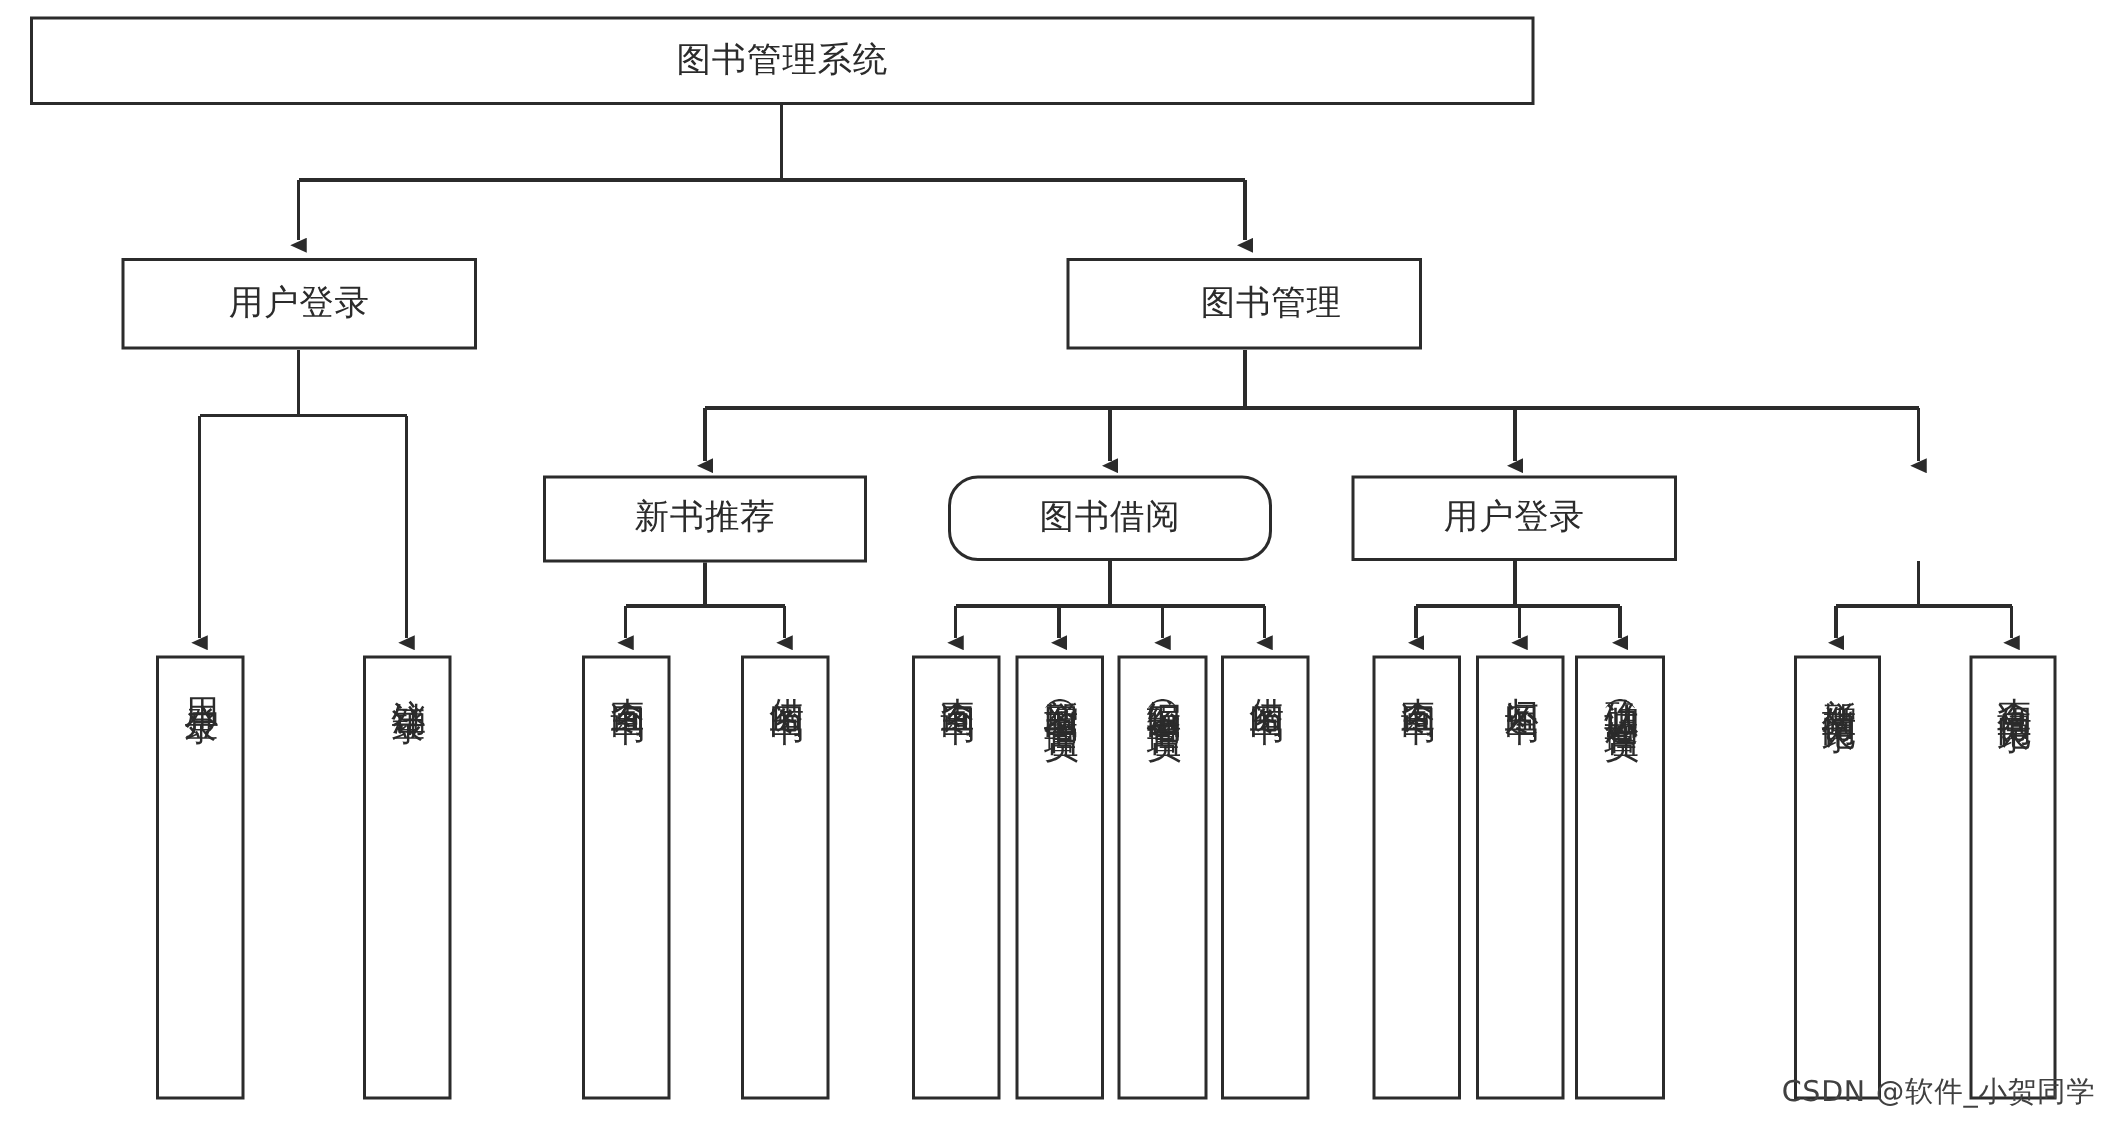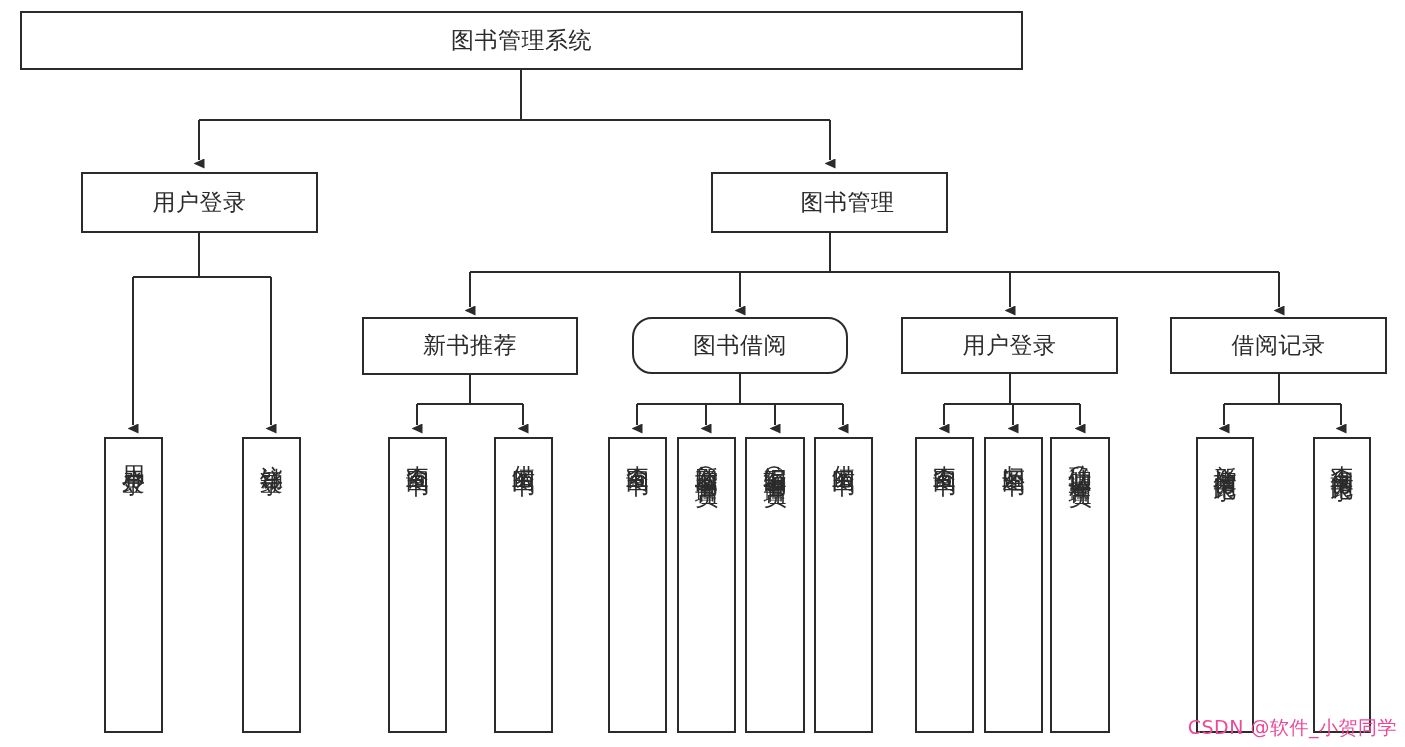--- a/index.html
+++ b/index.html
@@ -60,21 +60,21 @@
     font-size: 23px;
     letter-spacing: 3px;
     line-height: 1;
   }
   
   #watermark {
     position: absolute;
     right: 8px;
     bottom: 6px;
     font-size: 19px;
-    color: #ec4899;
+    color: #404040;
     letter-spacing: 0.5px;
     white-space: nowrap;
     pointer-events: none;
   }
 </style>
 </head>
 <body>
 
 <div id="canvas">
 
@@ -143,23 +143,20 @@
 
   <div class="node horiz" style="left:362px; top:317px; width:216px; height:58px;">
     <span class="label">新书推荐</span>
   </div>
   <div class="node horiz" style="left:632px; top:317px; width:216px; height:57px;border-radius:20px;">
     <span class="label">图书借阅</span>
   </div>
   <div class="node horiz" style="left:901px; top:317px; width:217px; height:57px;">
     <span class="label">用户登录</span>
   </div>
-  <div class="node horiz" style="left:1170px; top:317px; width:217px; height:57px;">
-    <span class="label">借阅记录</span>
-  </div>
 
   <div class="node vert" style="left:104px; top:437px; width:59px; height:296px;">
     <span class="label">用户登录</span>
   </div>
   <div class="node vert" style="left:242px; top:437px; width:59px; height:296px;">
     <span class="label">注销登录</span>
   </div>
 
   <div class="node vert" style="left:388px; top:437px; width:59px; height:296px;">
     <span class="label">查询图书</span>

